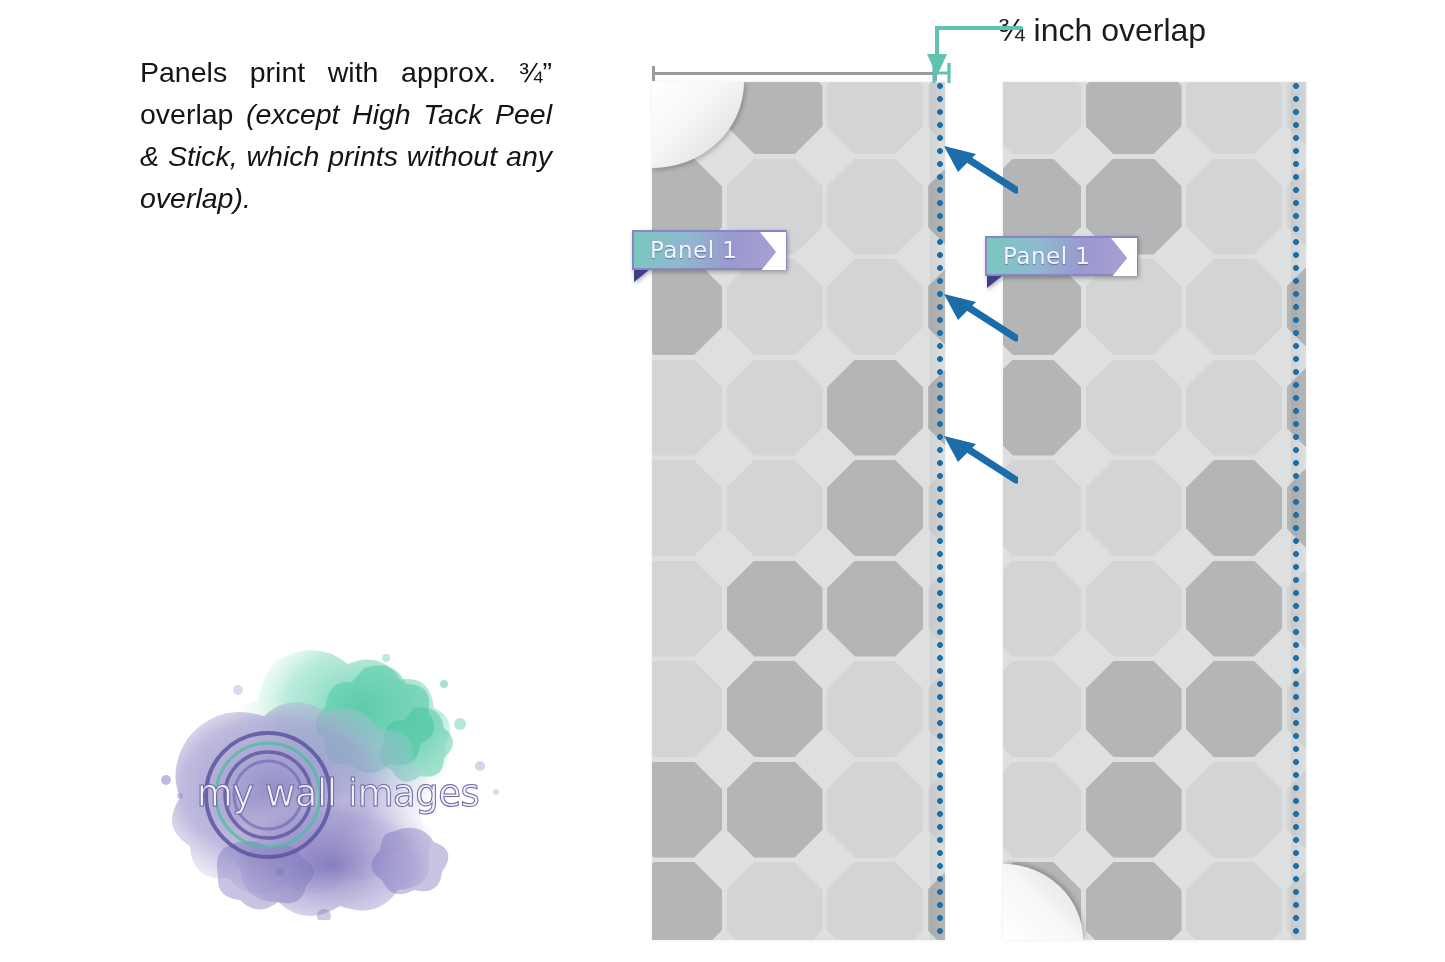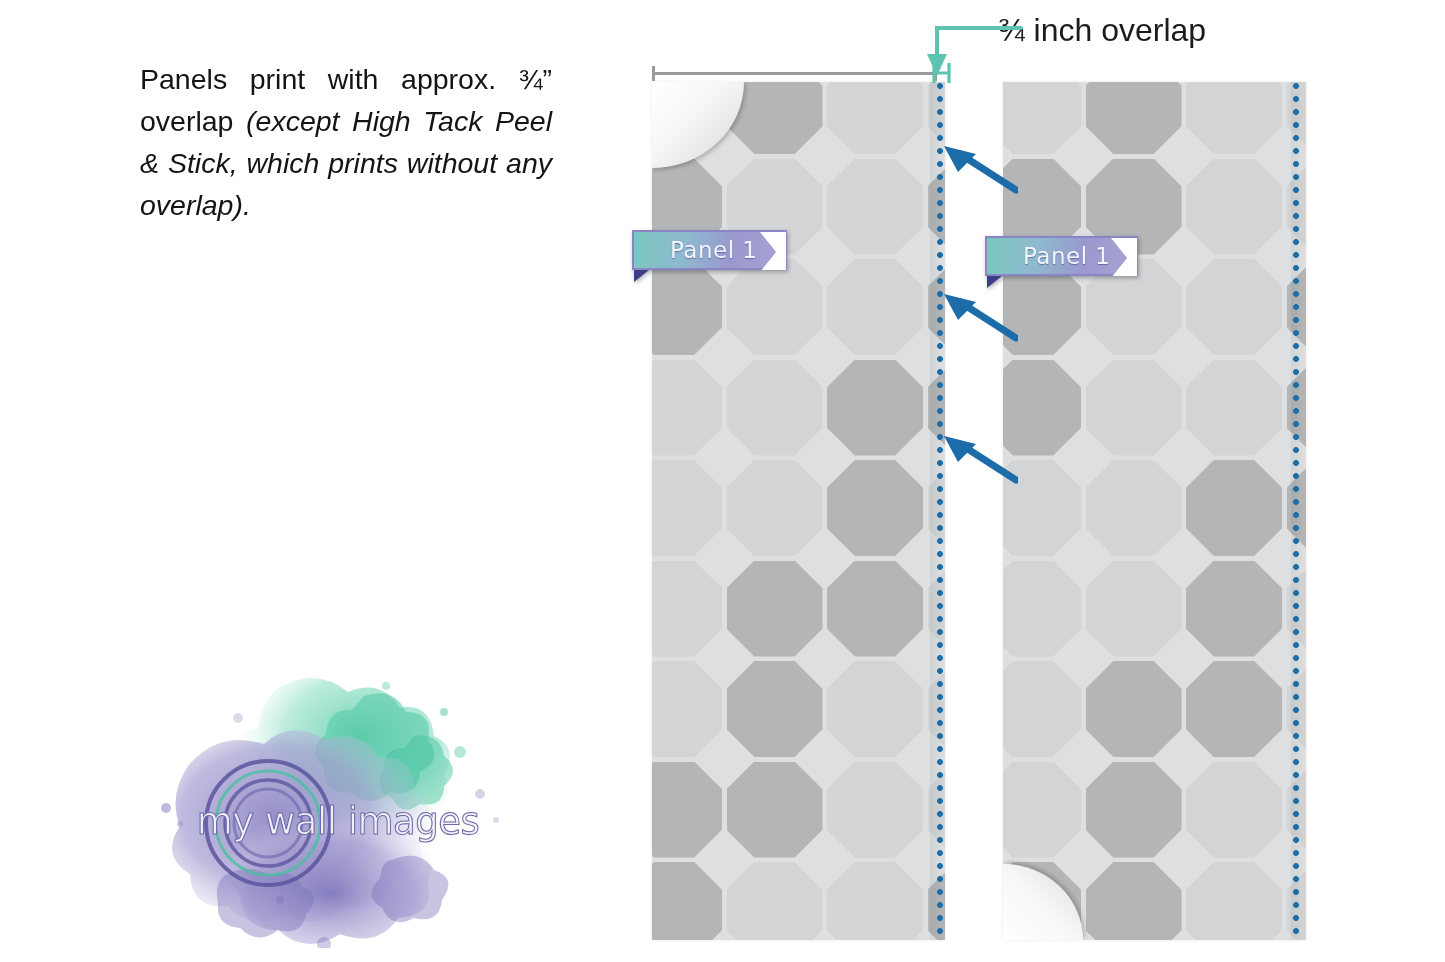--- a/index.html
+++ b/index.html
@@ -35,34 +35,34 @@
     text-align: center;
     letter-spacing: 0.5px;
     margin: 0 0 26px 0;
     padding-right: 20px;
   }
   .para {
     font-family: "Liberation Sans", sans-serif;
     font-size: 28.5px;
     line-height: 1.47;
     color: #141414;
-    margin: 7px 0 28px 0;
+    margin: 0 0 28px 0;
     text-align: justify;
     width: 412px;
   }
   .para.last { text-align: left; }
   .para em {
     font-style: italic;
   }
 
   
   #logo-block {
     position: absolute;
     left: 128px;
-    top: 648px;
+    top: 620px;
     width: 420px;
     height: 300px;
   }
   #logo-block svg { display:block; }
   #logo-wordmark {
     position: absolute;
     left: 0;
     top: 152px;
     width: 420px;
     text-align: center;
@@ -169,21 +169,21 @@
     width: 26px;
     height: 40px;
     background: #ffffff;
     clip-path: polygon(100% 0, 100% 100%, 0 100%, 62% 50%, 0 0);
     z-index: 3;
   }
   .ribbon .label {
     font-family: "DejaVu Sans", sans-serif;
     font-size: 23px;
     color: #f2f5ff;
-    padding-left: 36px;
+    padding-left: 16px;
     letter-spacing: 0.5px;
     text-shadow: 0 1px 1px rgba(40,40,90,0.45);
     white-space: nowrap;
   }
 
   
   #dim-25 {
     position: absolute;
     left: 652px;
     top: 66px;

